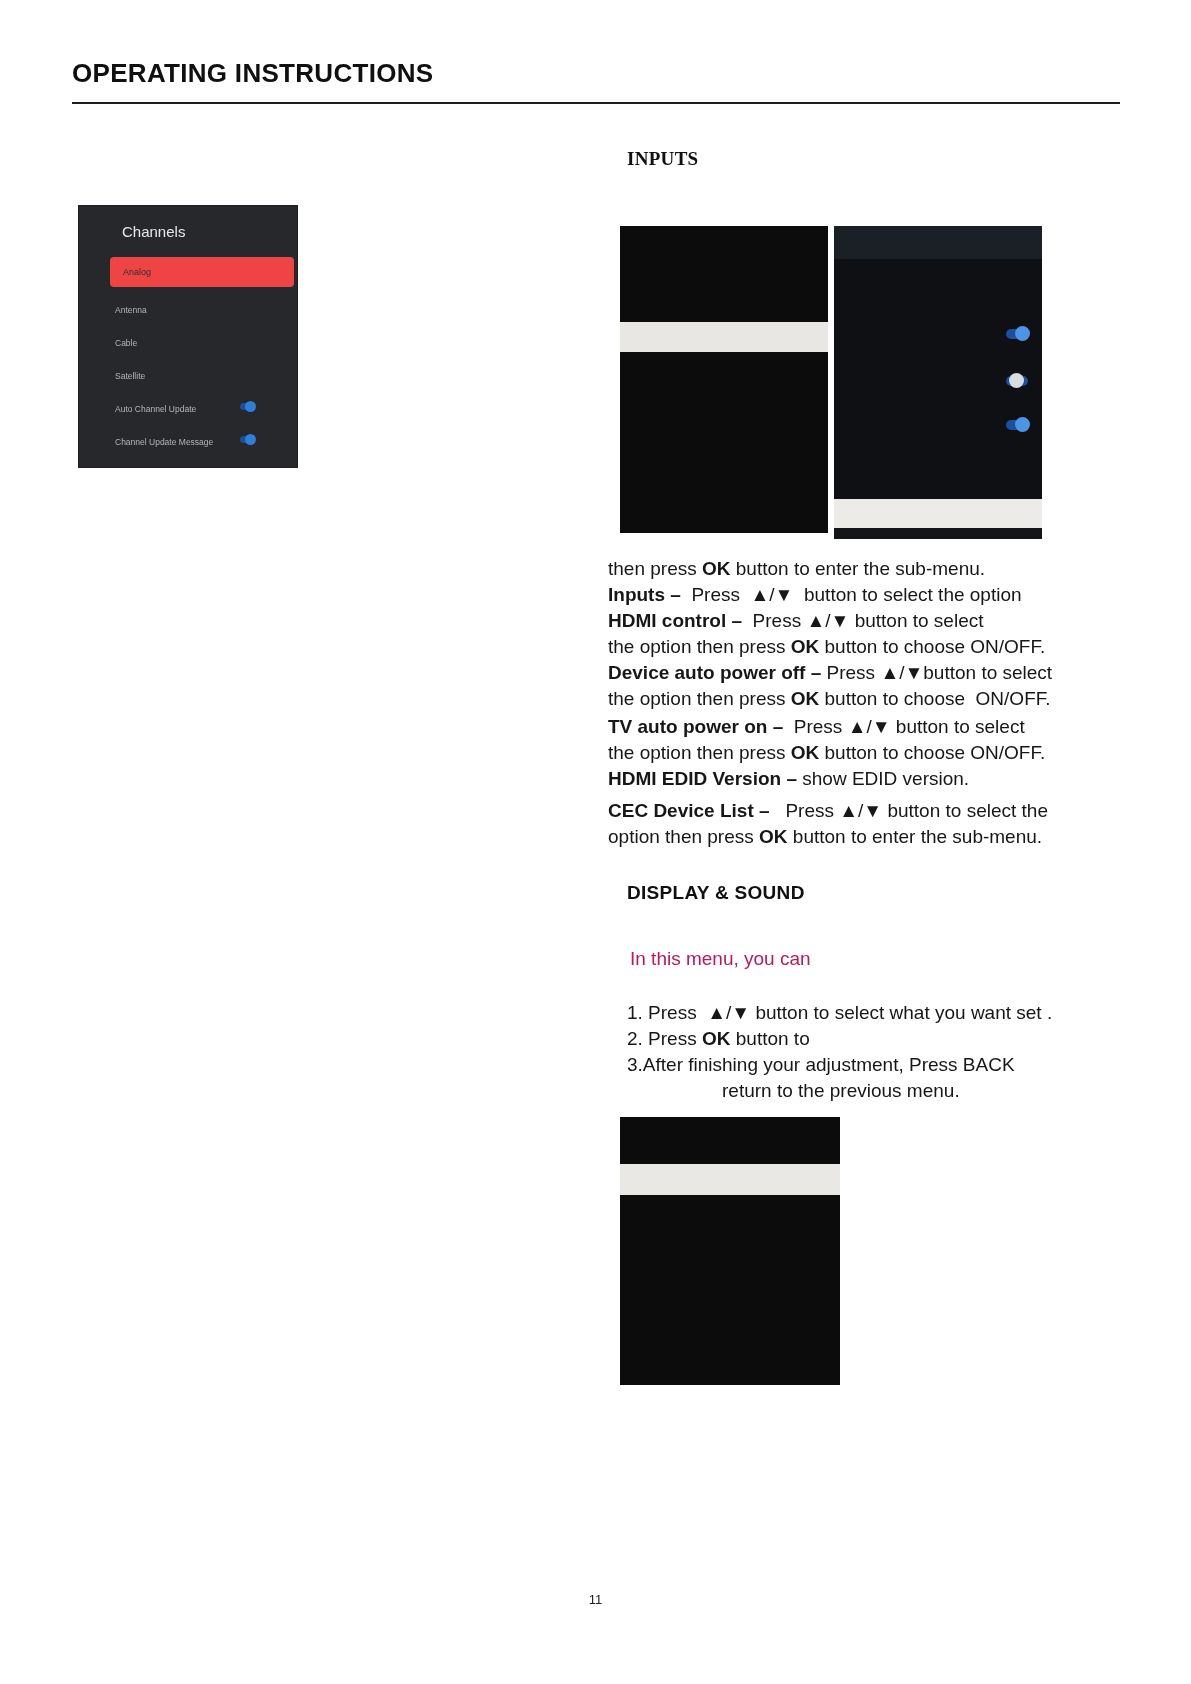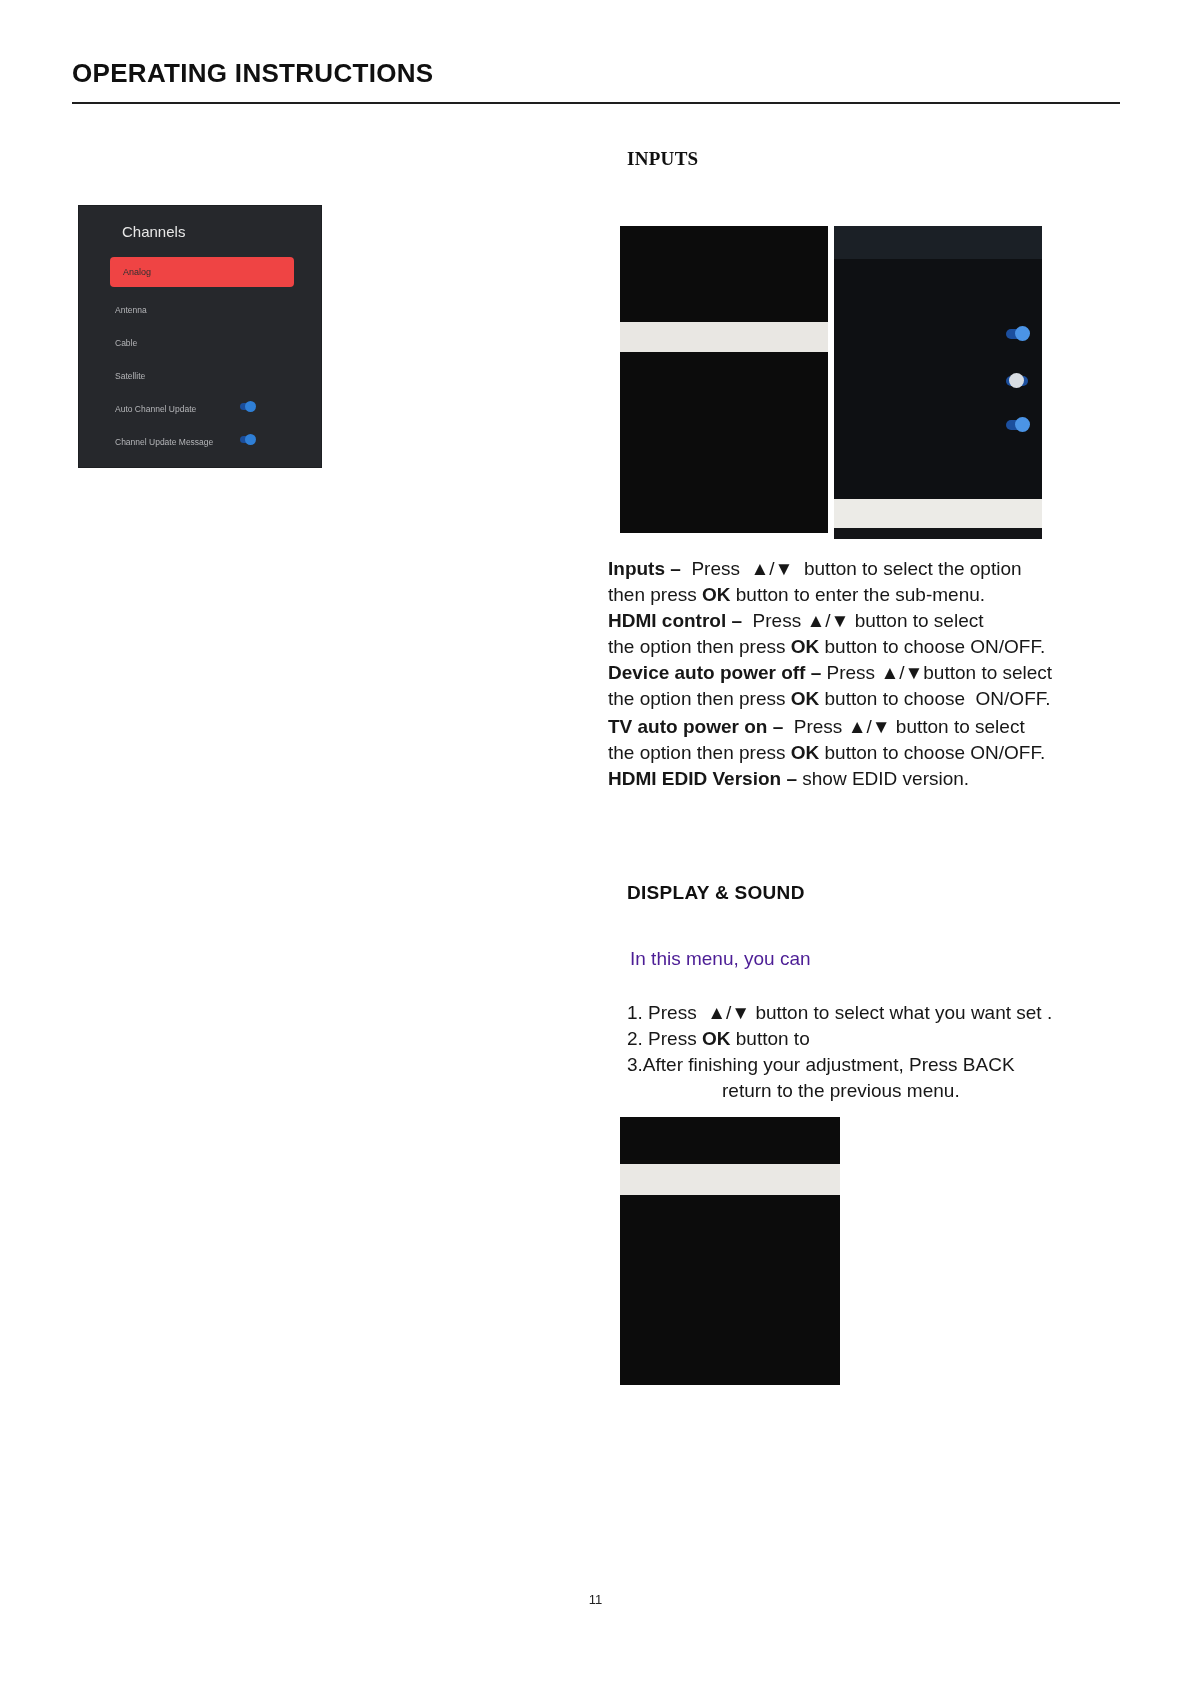--- a/index.html
+++ b/index.html
@@ -7,21 +7,21 @@
     position:relative; width:1191px; height:1684px; margin:0 auto;
     background:#ffffff; font-family:"Liberation Sans", sans-serif; color:#1a1a1a;
     overflow:hidden;
     border-radius:21px;
   }
   
   .header-title { position:absolute; left:72px; top:58px; font-size:26px; font-weight:bold; letter-spacing:0.3px; color:#101010; }
   .header-rule { position:absolute; left:72px; top:102px; width:1048px; height:2px; background:#1e1e1e; }
 
   
-  .channels-panel { position:absolute; left:78px; top:205px; width:244px; height:263px; background:#26282c; box-shadow:0 0 0 1px #1d1f22 inset; }
+  .channels-panel { position:absolute; left:78px; top:205px; width:220px; height:263px; background:#26282c; box-shadow:0 0 0 1px #1d1f22 inset; }
   .channels-title { position:absolute; left:44px; top:18px; font-size:15px; color:#e7e7e7; }
   .sel-row { position:absolute; left:32px; top:52px; width:184px; height:30px; background:#ef4444; border-radius:4px; }
   .sel-row .sel-label { position:absolute; left:13px; top:10px; font-size:9px; color:#303030; }
   .ch-row { position:absolute; left:37px; font-size:8.5px; color:#b4b5b8; white-space:nowrap; }
   .mini-toggle { position:absolute; left:162px; width:15px; height:7px; border-radius:4px; background:#1b4e9b; }
   .mini-toggle::after { content:""; position:absolute; right:-1px; top:-2px; width:11px; height:11px; border-radius:50%; background:#2f7fd6; }
 
   
   .shotA { position:absolute; left:620px; top:226px; width:208px; height:307px; background:#0c0c0c; }
   .shotA .lightbar { position:absolute; left:0; top:96px; width:100%; height:30px; background:#e9e7e3; }
@@ -40,21 +40,21 @@
   .shotC .lightbar { position:absolute; left:0; top:47px; width:100%; height:31px; background:#eae8e4; }
 
   
   .h-inputs { position:absolute; left:627px; top:148px; font-size:19px; font-weight:bold; color:#101010; letter-spacing:0.3px;font-family:Liberation Serif, serif; }
   .h-ds { position:absolute; left:627px; top:882px; font-size:19px; font-weight:bold; color:#101010; letter-spacing:0.3px; }
 
   
   .para { position:absolute; left:608px; width:500px; font-size:19px; line-height:26px; color:#171717; }
   .tline { white-space:pre-wrap; }
   .b { font-weight:bold; }
-  .intro { position:absolute; left:630px; top:948px; font-size:19px; color:#4c1d95; }
+  .intro { position:absolute; left:630px; top:948px; font-size:19px; color:#be185d; }
   .steps { position:absolute; left:627px; top:1000px; width:500px; font-size:19px; line-height:26px; color:#171717; }
 
   .pagenum { position:absolute; left:0; top:1592px; width:1191px; text-align:center; font-size:13px; color:#222; }
 </style>
 </head>
 <body>
 
 <div class="page">
 
   <div class="header-title">OPERATING INSTRUCTIONS</div>
@@ -84,37 +84,41 @@
     <div class="bodyB">
       <div class="toggleB t1"></div>
       <div class="toggleB t2 alt"></div>
       <div class="toggleB t3"></div>
     </div>
     <div class="lightbar"></div>
     <div class="darkstrip"></div>
   </div>
 
   <div class="para" style="top:556px;">
+      <div class="tline"><span>then press </span><span class="b">OK</span><span> button to enter the sub-menu.</span></div>
       <div class="tline"><span class="b">Inputs – </span><span> Press  ▲/▼  button to select the option</span></div>
-      <div class="tline"><span>then press </span><span class="b">OK</span><span> button to enter the sub-menu.</span></div>
     </div>
   <div class="para" style="top:608px;">
       <div class="tline"><span class="b">HDMI control – </span><span> Press ▲/▼ button to select</span></div>
       <div class="tline"><span>the option then press </span><span class="b">OK</span><span> button to choose ON/OFF.</span></div>
     </div>
   <div class="para" style="top:660px;">
       <div class="tline"><span class="b">Device auto power off – </span><span>Press ▲/▼button to select</span></div>
       <div class="tline"><span>the option then press </span><span class="b">OK</span><span> button to choose  ON/OFF.</span></div>
     </div>
   <div class="para" style="top:714px;">
       <div class="tline"><span class="b">TV auto power on – </span><span> Press ▲/▼ button to select</span></div>
       <div class="tline"><span>the option then press </span><span class="b">OK</span><span> button to choose ON/OFF.</span></div>
     </div>
   <div class="para" style="top:766px;">
       <div class="tline"><span class="b">HDMI EDID Version – </span><span>show EDID version.</span></div>
+    </div>
+  <div class="para" style="top:798px;">
+      <div class="tline"><span class="b">CEC Device List – </span><span>  Press ▲/▼ button to select the</span></div>
+      <div class="tline"><span>option then press </span><span class="b">OK</span><span> button to enter the sub-menu.</span></div>
     </div>
 
   <div class="h-ds">DISPLAY &amp; SOUND</div>
   <div class="intro">In this menu, you can</div>
   <div class="steps">
       <div class="tline"><span>1. Press  ▲/▼ button to select what you want set .</span></div>
       <div class="tline"><span>2. Press </span><span class="b">OK</span><span> button to</span></div>
       <div class="tline"><span>3.After finishing your adjustment, Press BACK</span></div>
       <div class="tline"><span>                  return to the previous menu.</span></div>
     </div>

